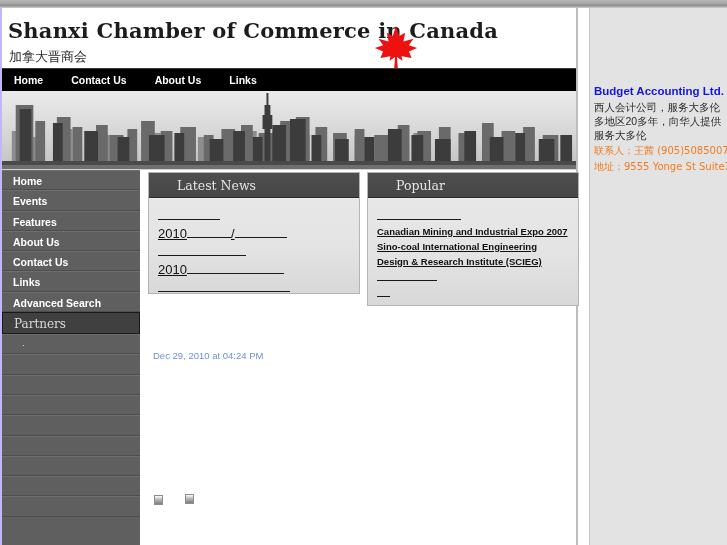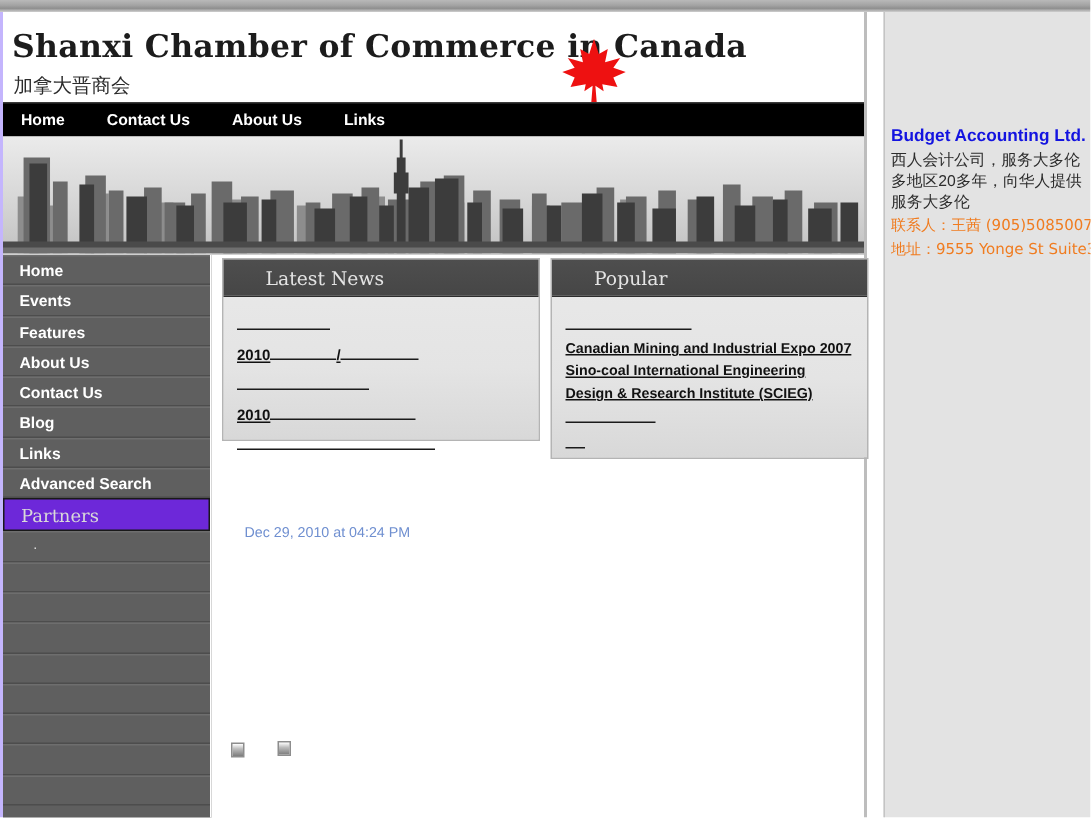--- a/index.html
+++ b/index.html
@@ -132,21 +132,21 @@
     white-space: nowrap;
     background: #5f5f5f;
   }
   .sidebar-section {
     height: 22px;
     line-height: 22px;
     padding-left: 11px;
     color: #d9d9d9;
     font-family: "DejaVu Serif", "Liberation Serif", serif;
     font-size: 12px;
-    background: #6d28d9;
+    background: #404040;
     border: 1px solid #191919;
     box-sizing: border-box;
     white-space: nowrap;
   }
   .partner-row {
     height: 20.3px;
     border-bottom: 1px solid #4d4d4d;
     border-top: 1px solid #6e6e6e;
     box-sizing: border-box;
     background: #5f5f5f;
@@ -191,22 +191,22 @@
     border-bottom: 1px solid #2c2c2c;
     box-sizing: border-box;
     white-space: nowrap;
   }
   .panel-body {
     padding: 10px 9px 8px 9px;
   }
   .news-link {
     display: block;
     color: #111111;
-    font-size: 10px;
-    font-weight: bold;
+    font-size: 13px;
+    font-weight: normal;
     text-decoration: underline;
     line-height: 16px;
     margin-bottom: 2px;
     cursor: pointer;
     white-space: nowrap;
     overflow: hidden;
   }
   .pop-link {
     display: block;
     color: #111111;
@@ -220,21 +220,21 @@
   .blank-link {
     display: inline-block;
     text-decoration: none;
     border-bottom: 1px solid #1a1a1a;
     height: 11px;
   }
 
   
   .post-date {
     position: absolute;
-    left: 21px; top: 180px;
+    left: 11px; top: 180px;
     color: #6f8fd0;
     font-size: 9.5px;
     white-space: nowrap;
   }
 
   
   .broken-img {
     position: absolute;
     width: 7px; height: 8px;
     background: linear-gradient(to bottom, #ffffff 0%, #bdbdbd 40%, #7d7d7d 100%);
@@ -396,21 +396,20 @@
   </div>
 
   <div class="content-wrap">
 
     <div class="sidebar">
       <div class="sidebar-item">Home</div>
       <div class="sidebar-item">Events</div>
       <div class="sidebar-item">Features</div>
       <div class="sidebar-item">About Us</div>
       <div class="sidebar-item">Contact Us</div>
-      <div class="sidebar-item">Blog</div>
       <div class="sidebar-item">Links</div>
       <div class="sidebar-item">Advanced Search</div>
       <div class="sidebar-section">Partners</div>
       <div class="partner-row">·</div>
       <div class="partner-row"></div>
       <div class="partner-row"></div>
       <div class="partner-row"></div>
       <div class="partner-row"></div>
       <div class="partner-row"></div>
       <div class="partner-row"></div>

